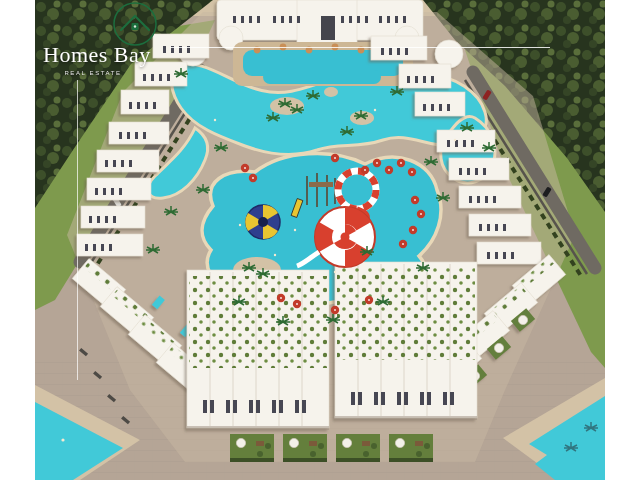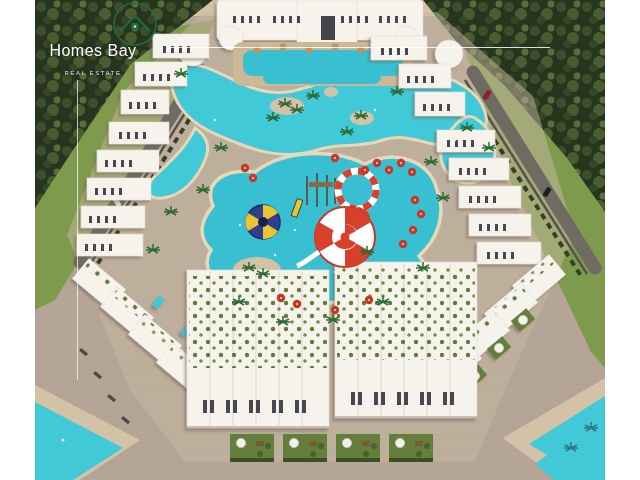--- a/index.html
+++ b/index.html
@@ -20,21 +20,21 @@
   .road{stroke:#6f6a62;stroke-width:13;fill:none;stroke-linecap:round;}
   .wall{stroke:#57534c;stroke-width:2.5;fill:none;}
   .hedge{stroke:#33421f;stroke-width:4;fill:none;stroke-dasharray:6 5;}
   .sred{fill:var(--c-slide_red,#d8402e);}
   .syel{fill:var(--c-slide_yellow,#e8c531);}
   .sblue{fill:var(--c-slide_blue,#2e3f8e);}
   .umb-red{fill:var(--c-umbrella_red,#c23b2a);}
   
   .ovl{position:absolute;z-index:6;color:var(--c-text,#ffffff);}
   .brand{left:8px;top:42px;width:100px;text-align:center;
-         font-family:Liberation Sans, sans-serif;font-size:16px;
+         font-family:Liberation Serif, serif;font-size:22px;
          letter-spacing:.5px;text-shadow:0 1px 3px rgba(0,0,0,.55);white-space:nowrap;}
   .tagline{left:8px;top:70px;width:100px;text-align:center;font-size:6px;
            letter-spacing:1.6px;text-transform:uppercase;color:#e4e4e4;
            text-shadow:0 1px 2px rgba(0,0,0,.6);}
   .hline{left:135px;top:47px;width:380px;height:1px;background:rgba(255,255,255,.85);}
   .vline{left:42px;top:80px;width:1px;height:300px;background:rgba(255,255,255,.7);}
   .logo{left:64px;top:2px;width:72px;height:46px;}
 </style>
 </head>
 <body>

